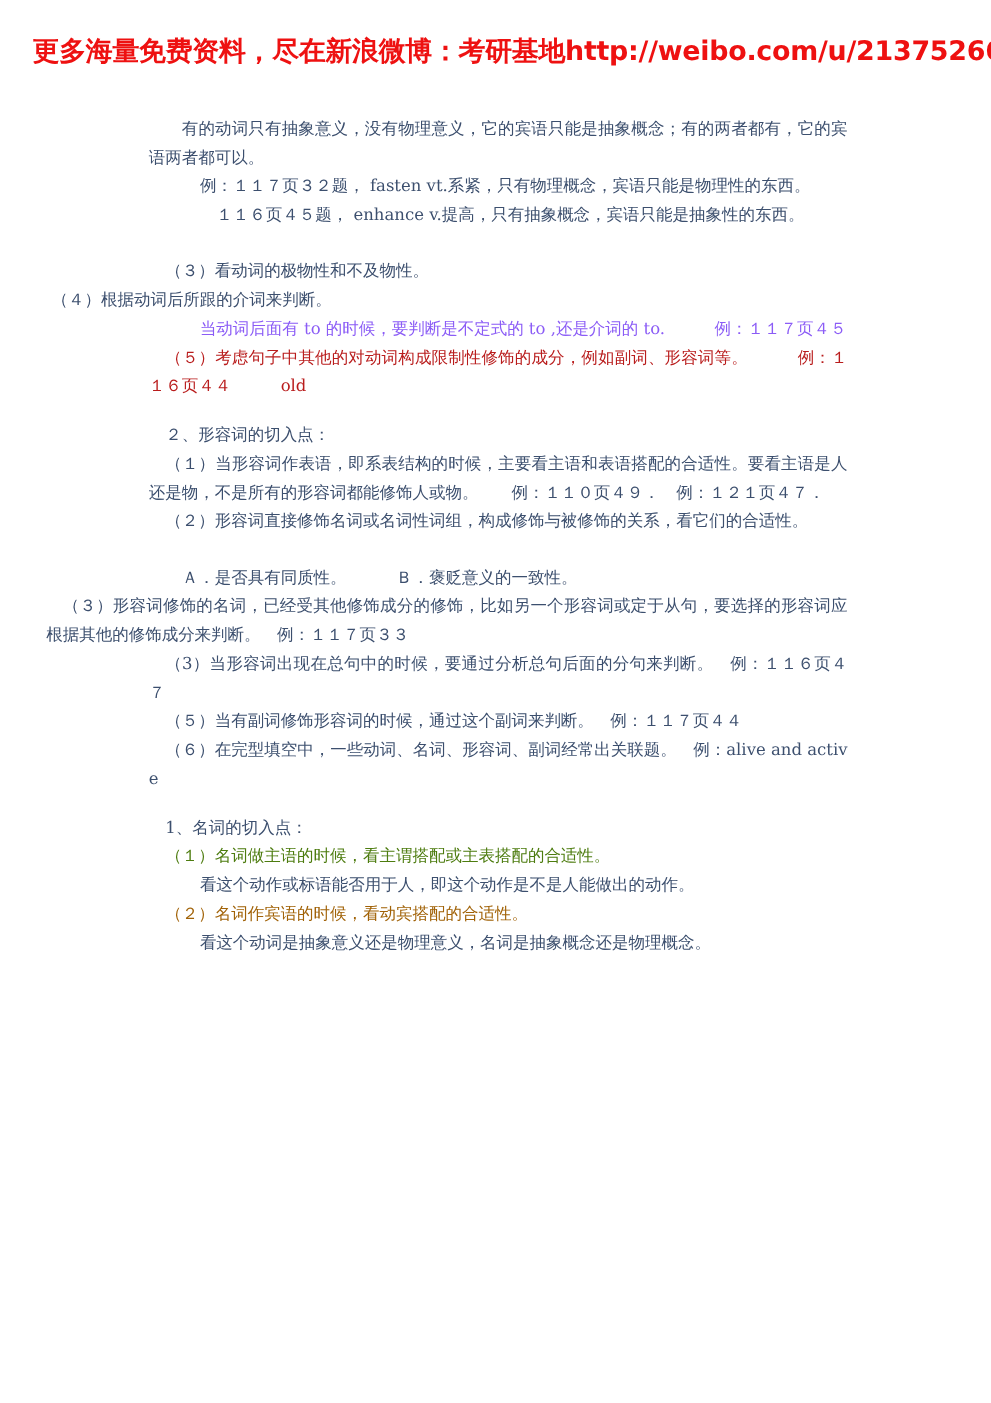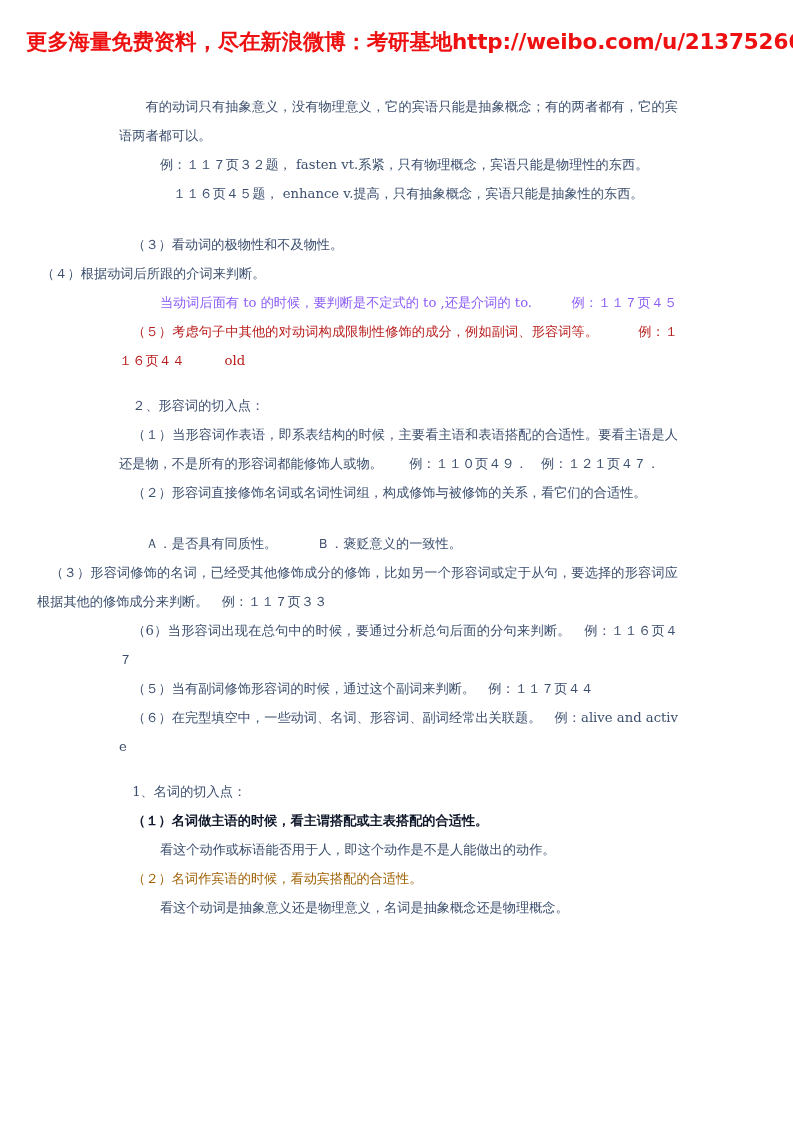--- a/index.html
+++ b/index.html
@@ -43,21 +43,21 @@
     position: absolute;
     left: 0;
     top: 92px;
     width: 793px;
   }
 
   .para {
     color: #3c4f6e;
     font-family: "DejaVu Serif", "Liberation Serif", serif;
     font-size: 13.2px;
-    line-height: 29px;
+    line-height: 23px;
     margin: 0;
     padding: 0 115px 0 119px;
     text-align: justify;
     text-justify: inter-ideograph;
     word-break: break-all;
     text-indent: 0;
   }
 
   
   .ind-2 { text-indent: 2em; }
@@ -86,23 +86,23 @@
       <p class="para ind-3" style="color: rgb(60, 79, 110);">　１１６页４５题， enhance v.提高，只有抽象概念，宾语只能是抽象性的东西。</p>
       <p class="para ind-1 gap-md" style="color: rgb(60, 79, 110);">（３）看动词的极物性和不及物性。</p>
       <p class="para ind-1" style="color: rgb(60, 79, 110); padding-left: 28px;">（４）根据动词后所跟的介词来判断。</p>
       <p class="para ind-3" style="color: #8b5cf6;">当动词后面有 to 的时候，要判断是不定式的 to ,还是介词的 to.　　　例：１１７页４５</p>
       <p class="para ind-1" style="color: #b91c1c;">（５）考虑句子中其他的对动词构成限制性修饰的成分，例如副词、形容词等。　　　例：１１６页４４　　　old</p>
       <p class="para ind-1 gap-sm" style="color: rgb(60, 79, 110);">２、形容词的切入点：</p>
       <p class="para ind-1" style="color: rgb(60, 79, 110);">（１）当形容词作表语，即系表结构的时候，主要看主语和表语搭配的合适性。要看主语是人还是物，不是所有的形容词都能修饰人或物。　　例：１１０页４９．　例：１２１页４７．</p>
       <p class="para ind-1" style="color: rgb(60, 79, 110);">（２）形容词直接修饰名词或名词性词组，构成修饰与被修饰的关系，看它们的合适性。</p>
       <p class="para ind-2 gap-md" style="color: rgb(60, 79, 110);">Ａ．是否具有同质性。　　　Ｂ．褒贬意义的一致性。</p>
       <p class="para ind-1" style="color: rgb(60, 79, 110); padding-left: 37px;">（３）形容词修饰的名词，已经受其他修饰成分的修饰，比如另一个形容词或定于从句，要选择的形容词应根据其他的修饰成分来判断。　例：１１７页３３</p>
-      <p class="para ind-1" style="color: rgb(60, 79, 110);">（6）当形容词出现在总句中的时候，要通过分析总句后面的分句来判断。　例：１１６页４７</p>
+      <p class="para ind-1" style="color: rgb(60, 79, 110);">（3）当形容词出现在总句中的时候，要通过分析总句后面的分句来判断。　例：１１６页４７</p>
       <p class="para ind-1" style="color: rgb(60, 79, 110);">（５）当有副词修饰形容词的时候，通过这个副词来判断。　例：１１７页４４</p>
       <p class="para ind-1" style="color: rgb(60, 79, 110);">（６）在完型填空中，一些动词、名词、形容词、副词经常出关联题。　例：alive and active</p>
       <p class="para ind-1 gap-sm" style="color: rgb(60, 79, 110);">1、名词的切入点：</p>
-      <p class="para ind-1" style="color: #0f172a; font-weight: bold;">（１）名词做主语的时候，看主谓搭配或主表搭配的合适性。</p>
+      <p class="para ind-1" style="color: #4d7c0f;">（１）名词做主语的时候，看主谓搭配或主表搭配的合适性。</p>
       <p class="para ind-3" style="color: rgb(60, 79, 110);">看这个动作或标语能否用于人，即这个动作是不是人能做出的动作。</p>
       <p class="para ind-1" style="color: #a16207;">（２）名词作宾语的时候，看动宾搭配的合适性。</p>
       <p class="para ind-3" style="color: rgb(60, 79, 110);">看这个动词是抽象意义还是物理意义，名词是抽象概念还是物理概念。</p>
     </div>
 
 </div>
 
 </body></html>

